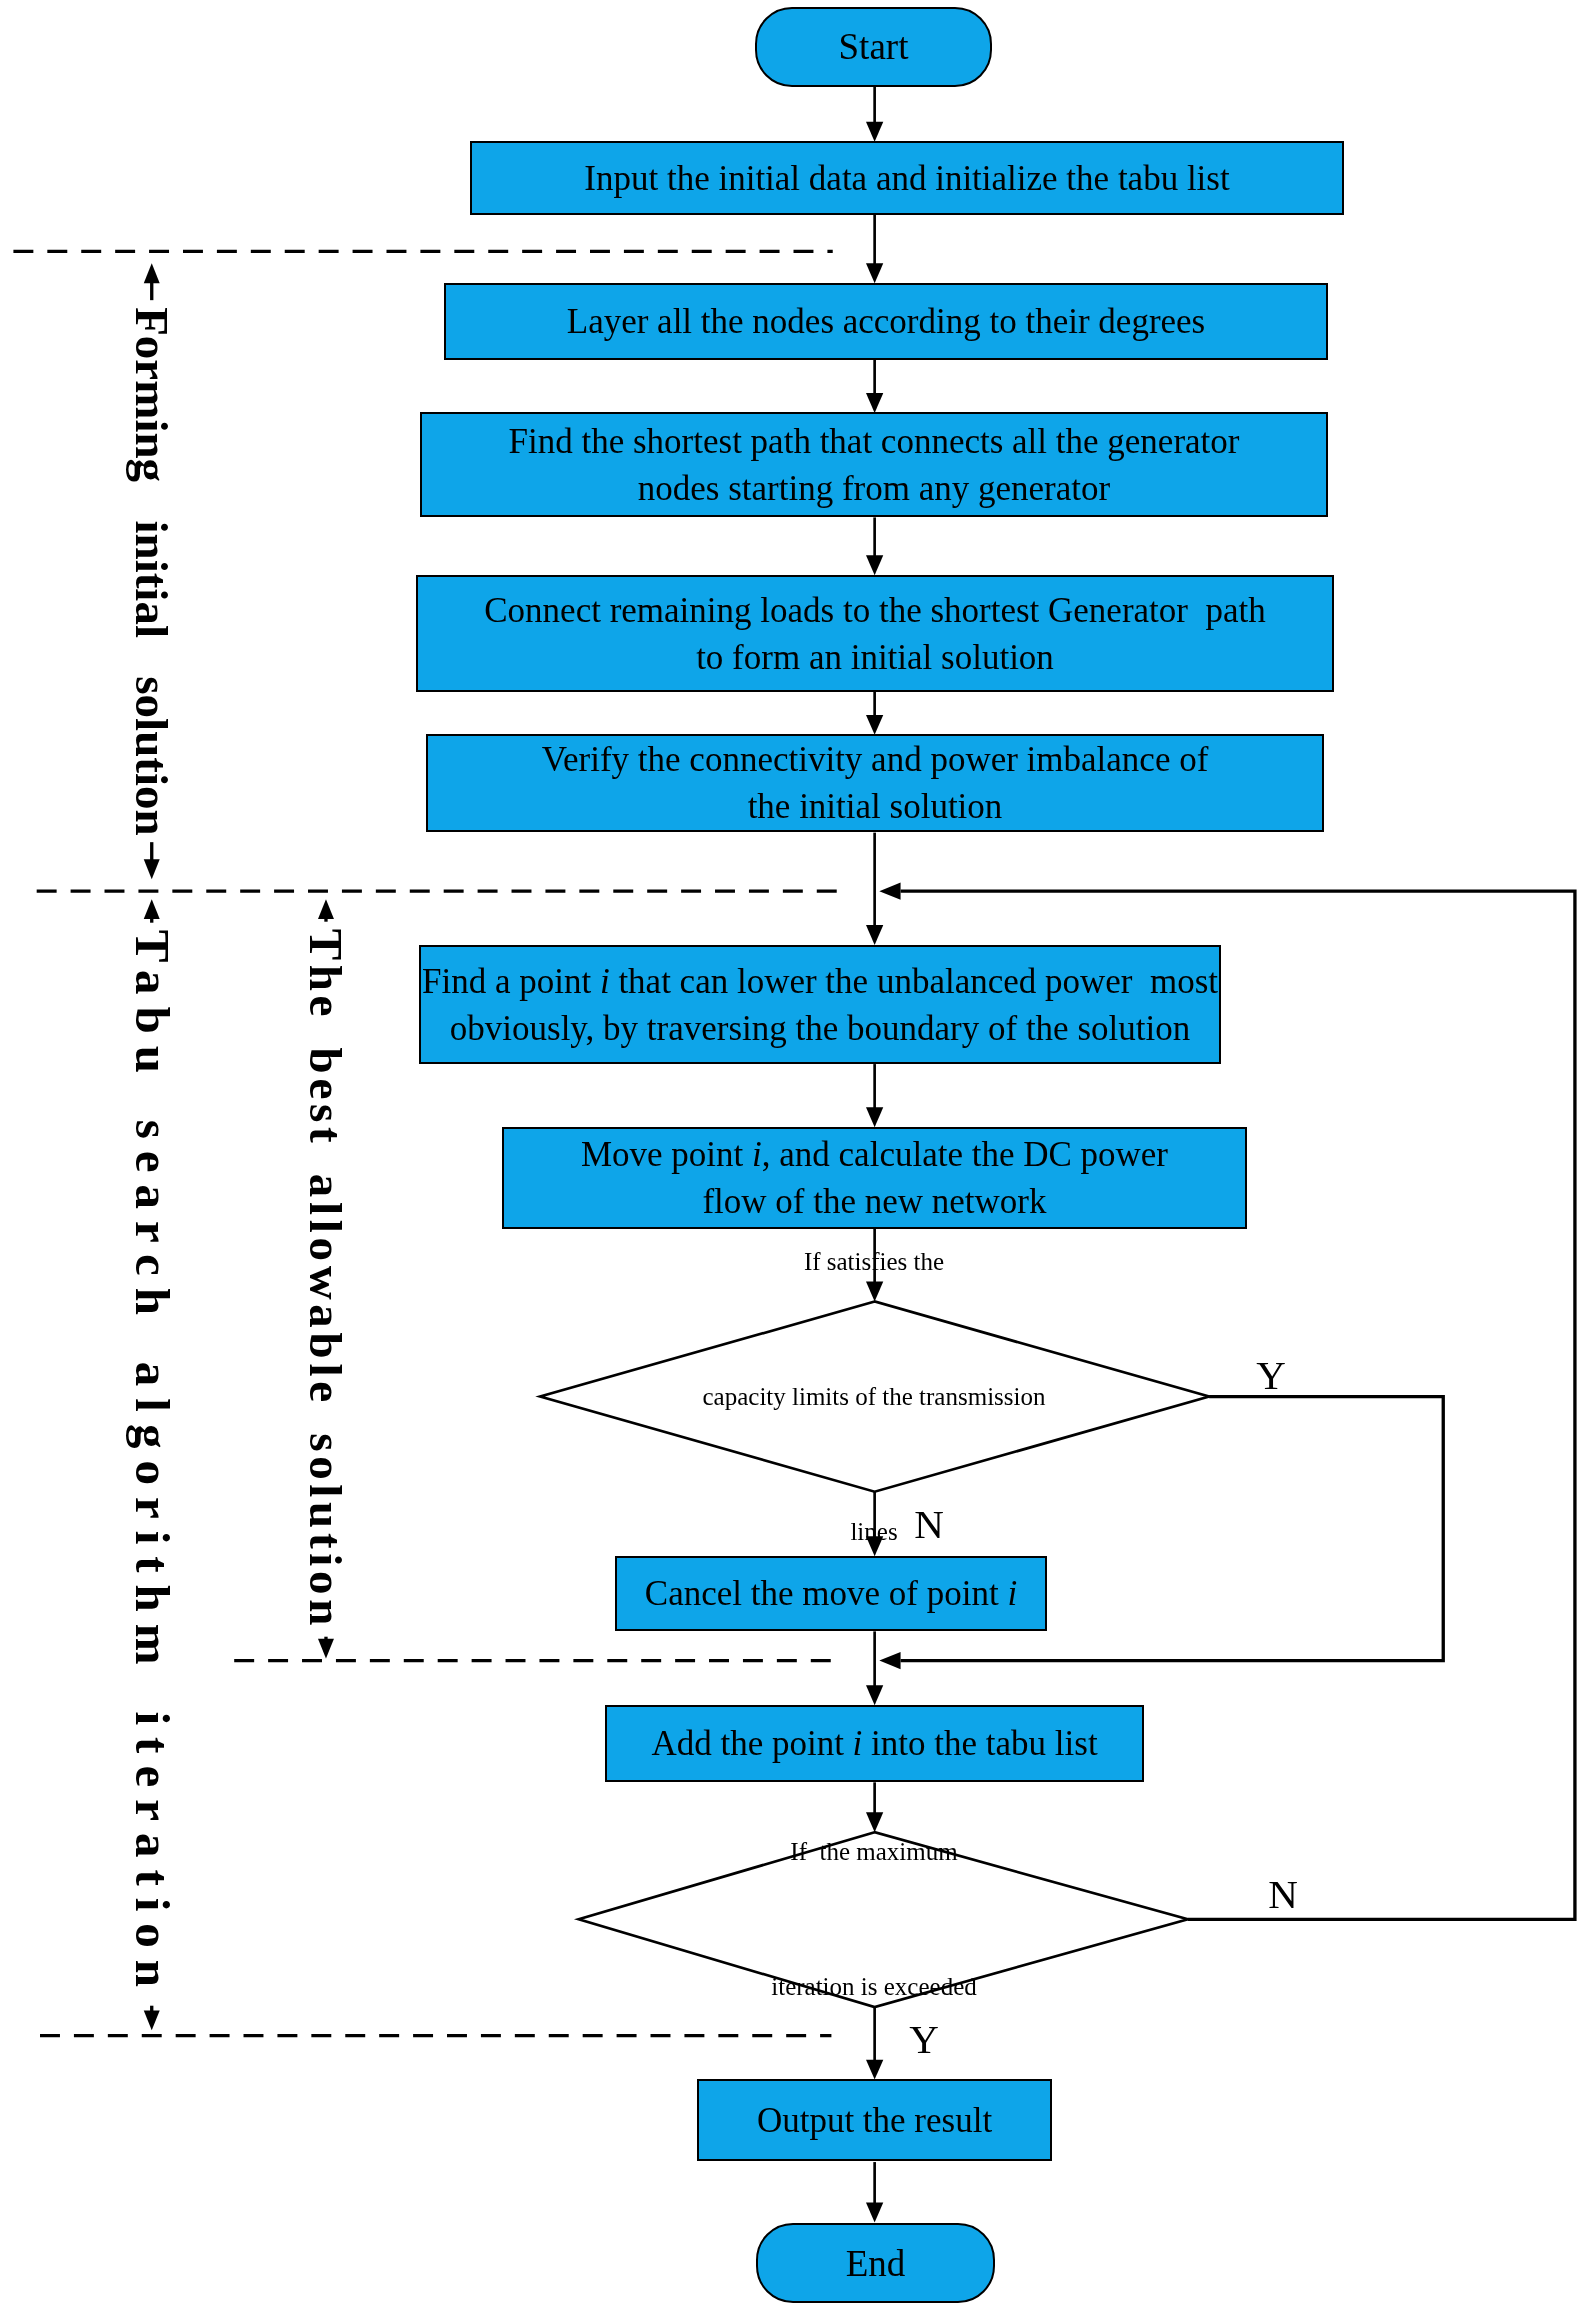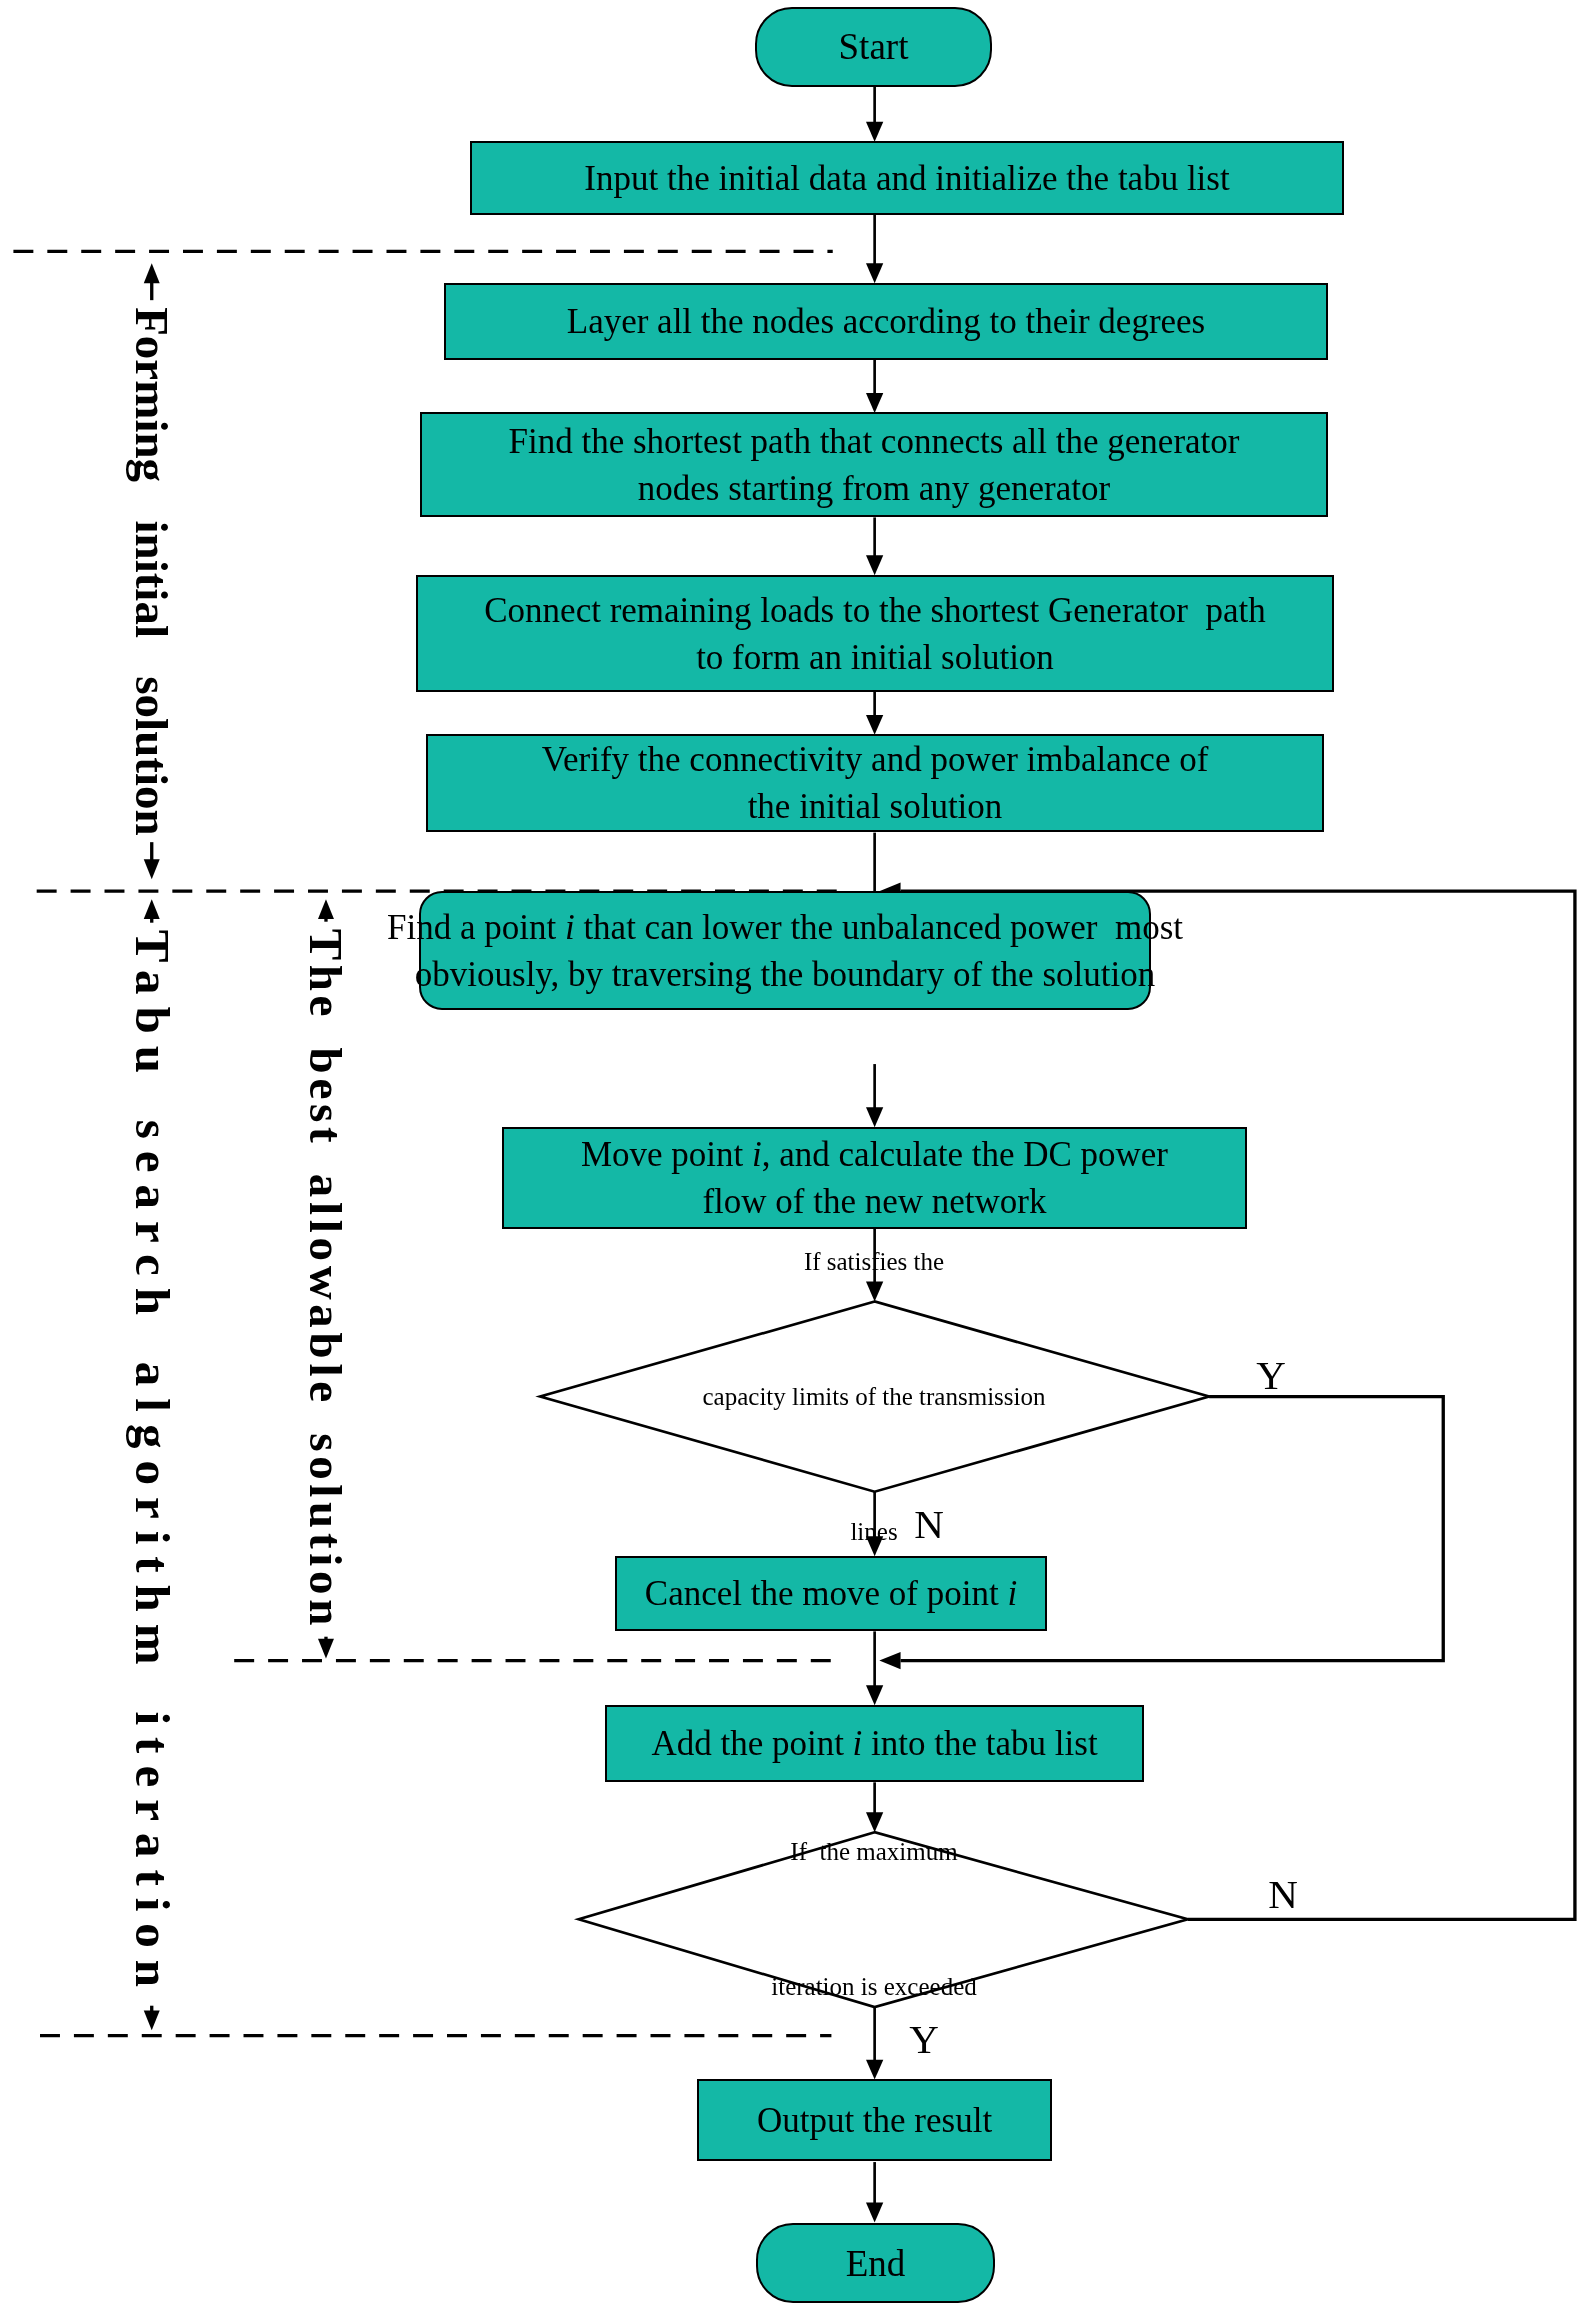--- a/index.html
+++ b/index.html
@@ -1,19 +1,19 @@
 <!DOCTYPE html>
 <html style="font-size:10.6px"><head>
 <meta charset="utf-8">
 <style>
   html,body{margin:0;padding:0;background:#fff;}
   .canvas{position:relative;width:1587px;height:2319px;background:#fff;overflow:hidden;
           font-family:"Liberation Serif","DejaVu Serif",serif;color:#000;}
   .layer{position:absolute;left:0;top:0;}
-  .box,.terminal{position:absolute;box-sizing:border-box;background:#14b8a6;border:2.7px solid #000;
+  .box,.terminal{position:absolute;box-sizing:border-box;background:#0ea5e9;border:2.7px solid #000;
        display:flex;flex-direction:column;justify-content:center;align-items:center;
        text-align:center;font-size:35px;line-height:47px;}
   .terminal{border-radius:37px;font-size:37px;}
   .line{white-space:pre;}
   .it{font-style:italic;}
   .dtext{position:absolute;transform:translate(-50%,-50%);text-align:center;
          font-size:25px;line-height:45px;white-space:pre;}
   .yn{position:absolute;transform:translate(-50%,-50%);font-size:41px;}
   .phase{position:absolute;transform:translate(-50%,-50%);writing-mode:vertical-rl;
          text-orientation:mixed;background:#fff;font-weight:bold;padding:6.6px 1.3px;
@@ -111,21 +111,21 @@
   <div class="box" style="left:416px;top:575px;width:918px;height:117px;">
     <div class="line">Connect remaining loads to the shortest Generator  path</div>
     <div class="line">to form an initial solution</div>
   </div>
 
   <div class="box" style="left:426px;top:734px;width:898px;height:98px;">
     <div class="line">Verify the connectivity and power imbalance of</div>
     <div class="line">the initial solution</div>
   </div>
 
-  <div class="box" style="left:419px;top:891px;width:732px;height:119px;border-radius:23px;">
+  <div class="box" style="left:419px;top:945px;width:802px;height:119px;">
     <div class="line"><span>Find a point </span><span class="it">i</span><span> that can lower the unbalanced power  most</span></div>
     <div class="line">obviously, by traversing the boundary of the solution</div>
   </div>
 
   <div class="box" style="left:502px;top:1127px;width:745px;height:102px;">
     <div class="line"><span>Move point </span><span class="it">i</span><span>, and calculate the DC power</span></div>
     <div class="line">flow of the new network</div>
   </div>
 
   <div class="dtext" style="left:874px;top:1396px;">

